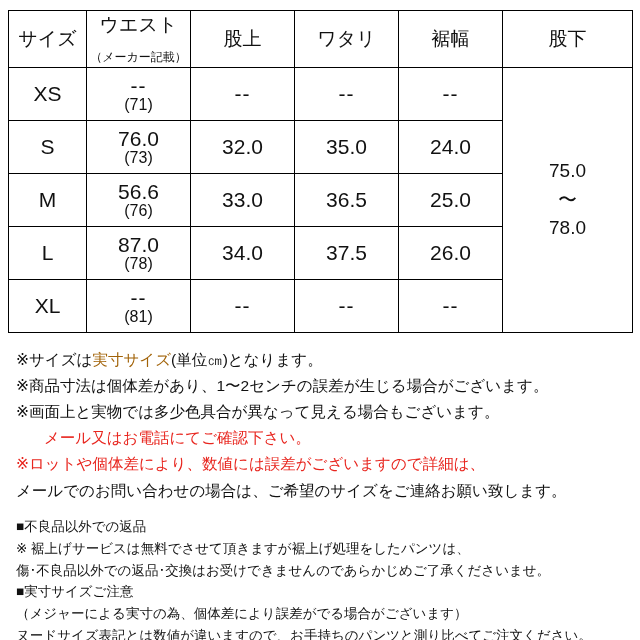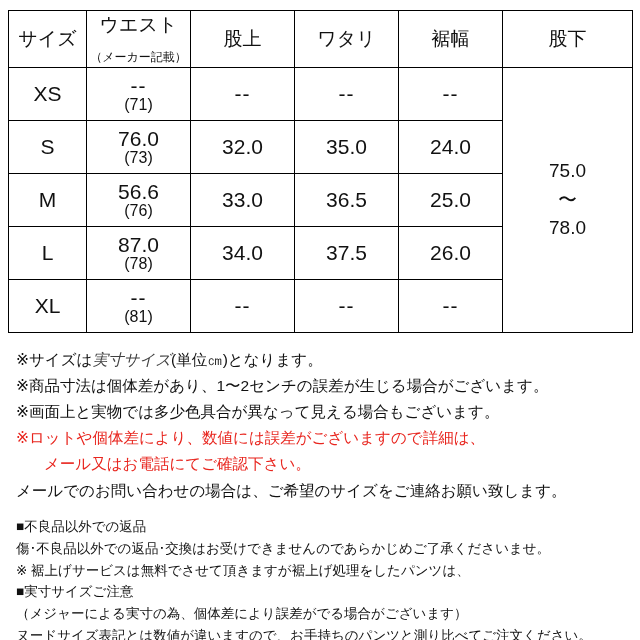--- a/index.html
+++ b/index.html
@@ -95,21 +95,21 @@
     margin-top: 14px;
     padding-left: 8px;
     font-size: 15.5px;
     line-height: 1.62;
     color: #111;
   }
   .notes p {
     margin: 0 0 1px 0;
     white-space: nowrap;
   }
-  .red { color: #404040; font-style: italic; }
+  .red { color: #a16207; }
   .red-line { color: #e8251e; }
   .indent { padding-left: 28px; }
   .gap { height: 13px; }
   .small-block p {
     font-size: 13.5px;
     line-height: 1.55;
   }
 </style>
 </head>
 <body>
@@ -222,29 +222,29 @@
         </td>
       </tr>
 
     </tbody>
   </table>
 
   <div class="notes">
     <p><span>※サイズは</span><span class="red">実寸サイズ</span><span>(単位㎝)となります。</span></p>
     <p>※商品寸法は個体差があり、1〜2センチの誤差が生じる場合がございます。</p>
     <p>※画面上と実物では多少色具合が異なって見える場合もございます。</p>
+    <p class="red-line indent">メール又はお電話にてご確認下さい。</p>
     <p class="red-line">※ロットや個体差により、数値には誤差がございますので詳細は、</p>
-    <p class="red-line indent">メール又はお電話にてご確認下さい。</p>
     <p>メールでのお問い合わせの場合は、ご希望のサイズをご連絡お願い致します。</p>
 
     <div class="gap"></div>
 
     <div class="small-block">
       <p>■不良品以外での返品</p>
+      <p>※ 裾上げサービスは無料でさせて頂きますが裾上げ処理をしたパンツは、</p>
       <p>傷･不良品以外での返品･交換はお受けできませんのであらかじめご了承くださいませ。</p>
-      <p>※ 裾上げサービスは無料でさせて頂きますが裾上げ処理をしたパンツは、</p>
       <p>■実寸サイズご注意</p>
       <p>（メジャーによる実寸の為、個体差により誤差がでる場合がございます）</p>
       <p>ヌードサイズ表記とは数値が違いますので、お手持ちのパンツと測り比べてご注文ください。</p>
     </div>
   </div>
 
 </div>
 
 </body></html>

